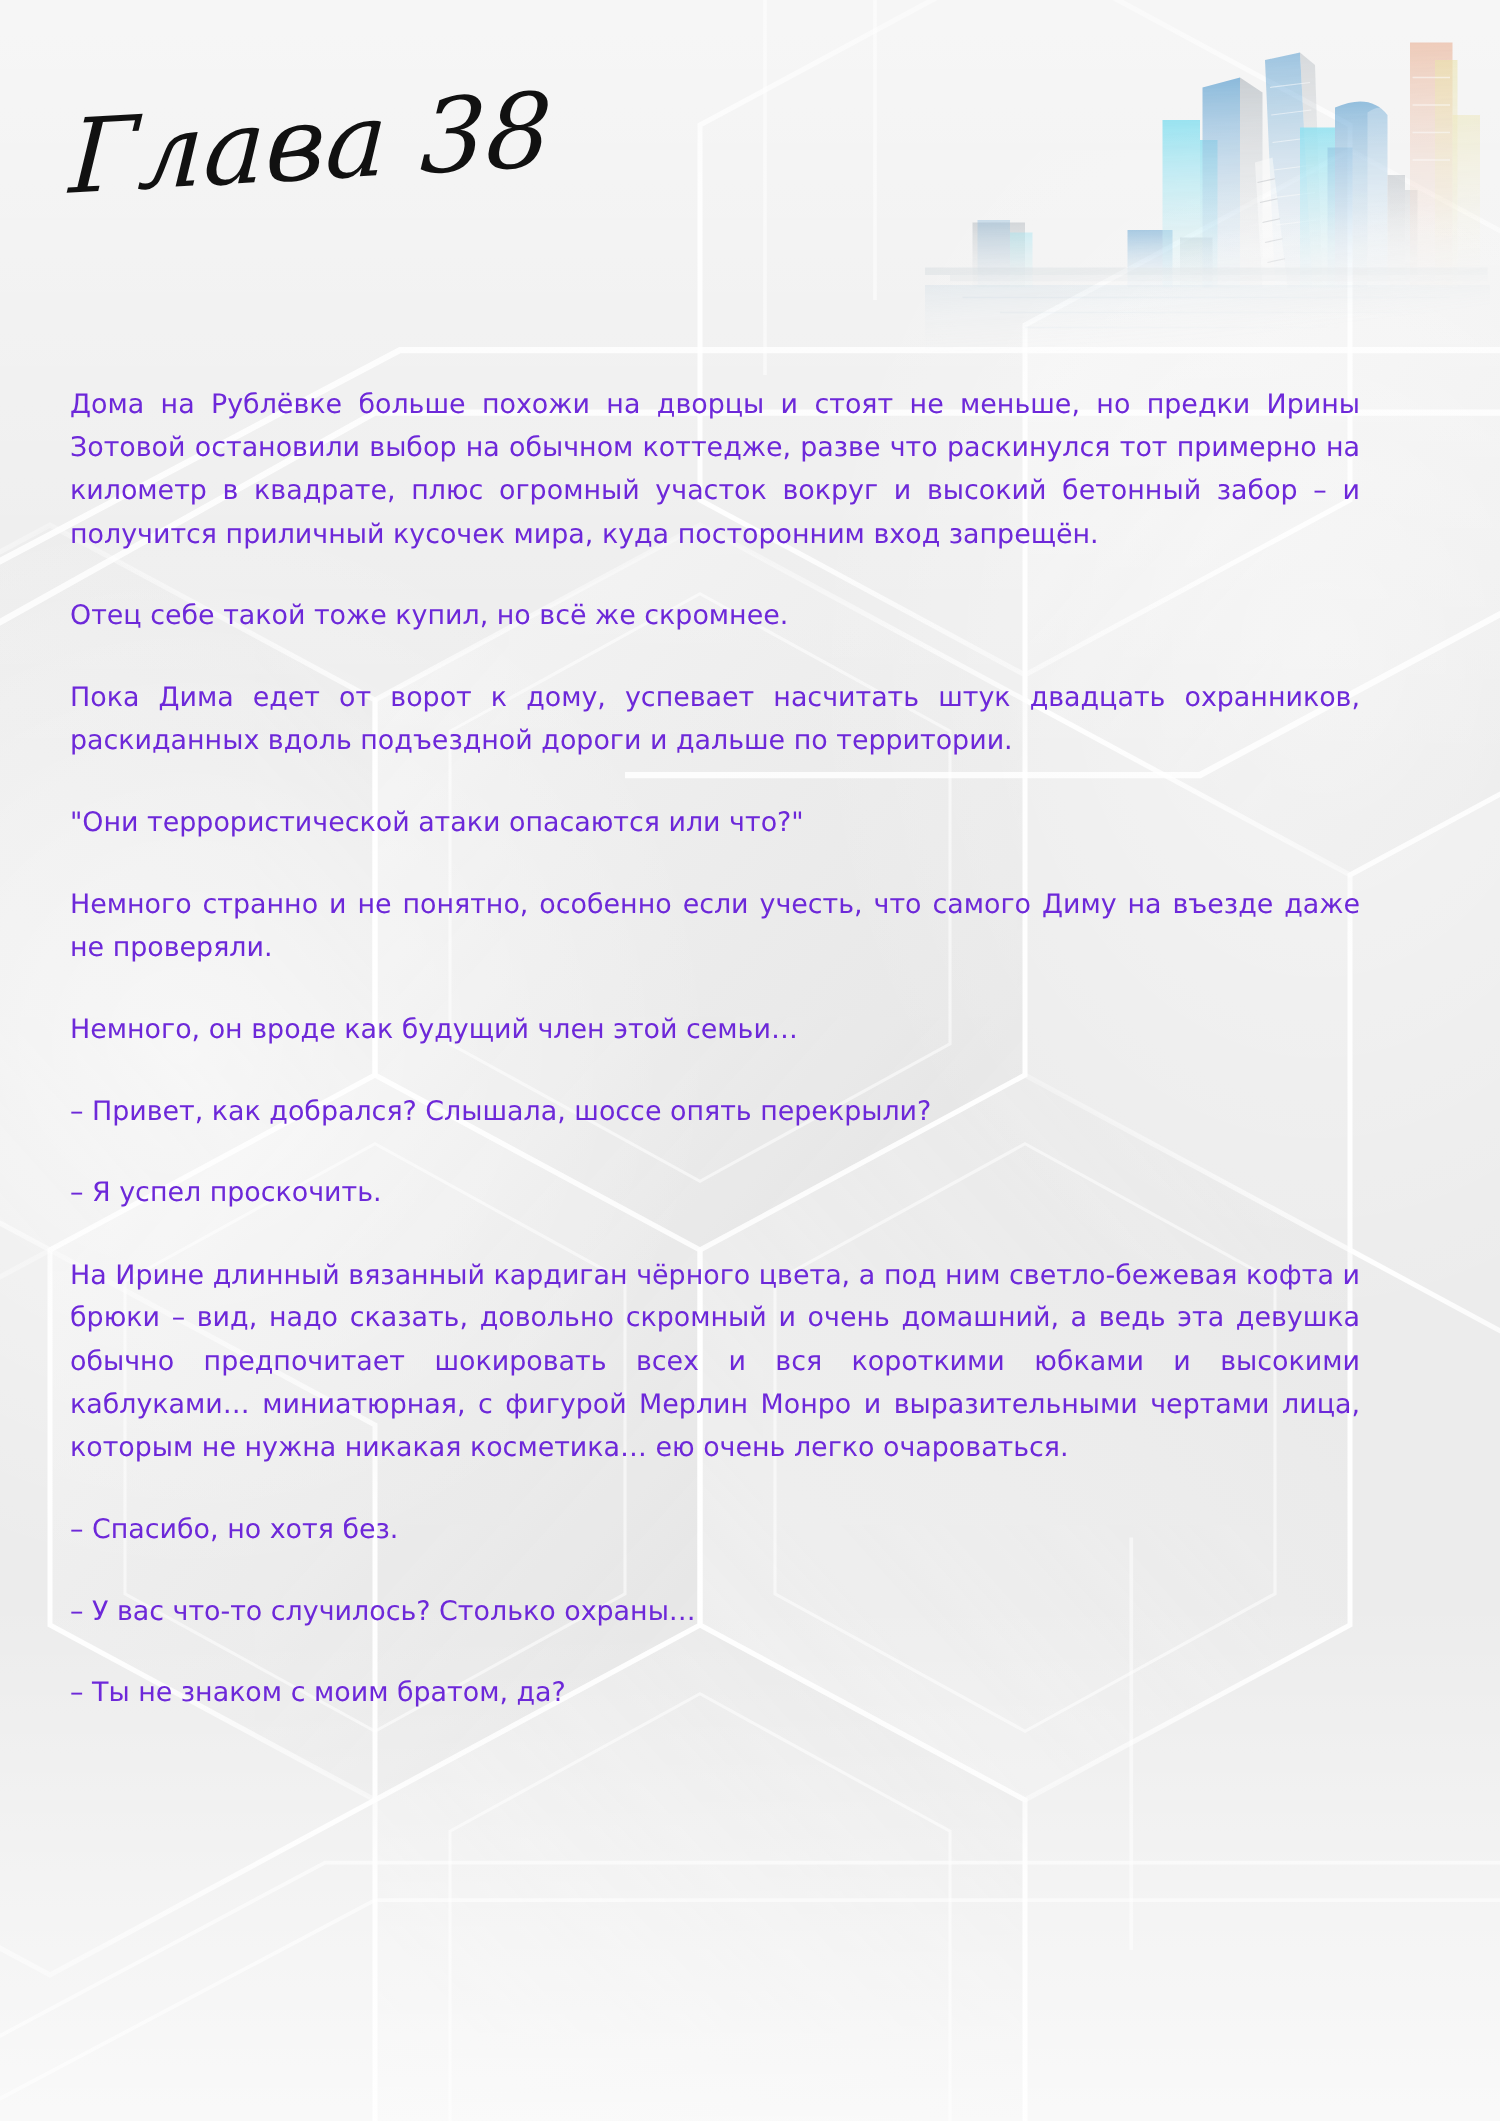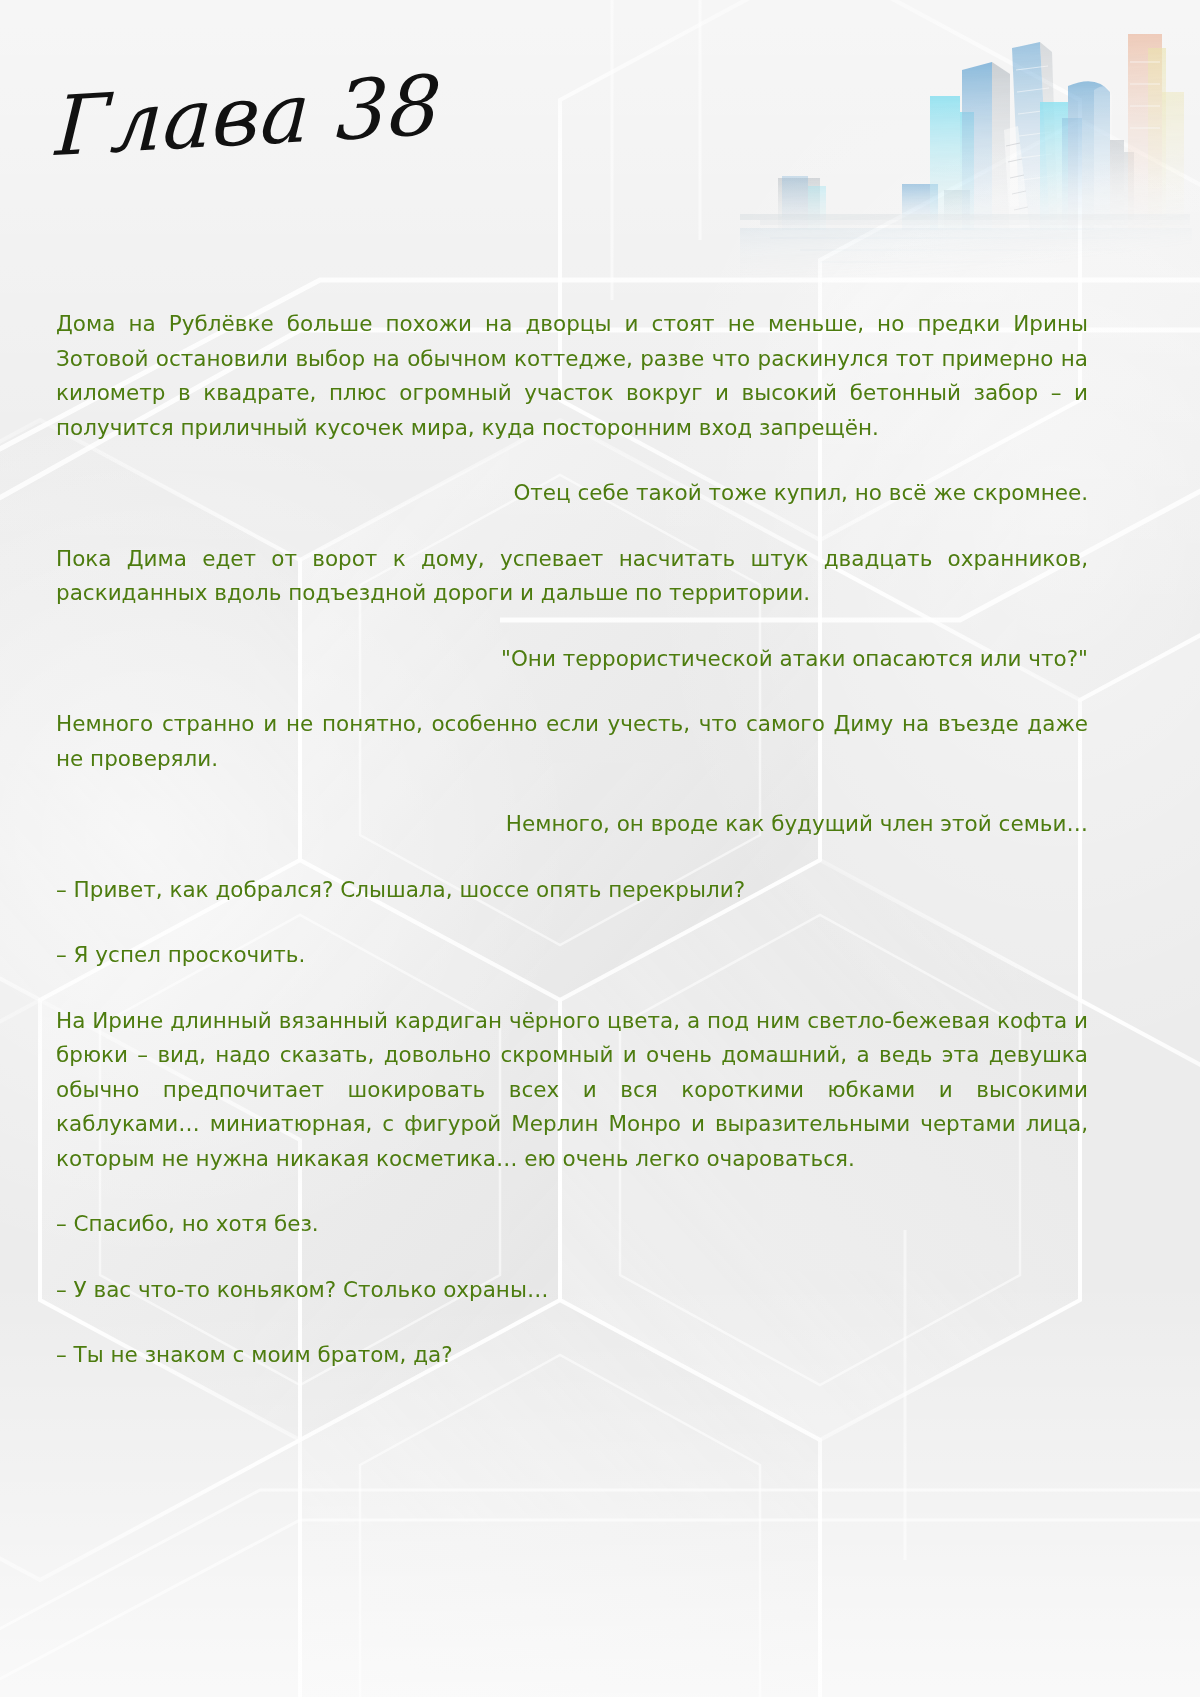--- a/index.html
+++ b/index.html
@@ -87,30 +87,30 @@
   .body-text {
     position: absolute;
     left: 56px;
     top: 307px;
     width: 1032px;
   }
   .para {
     font-family: "DejaVu Sans", sans-serif;
     font-size: 21.5px;
     line-height: 34.5px;
-    color: #4d7c0f;
+    color: #6d28d9;
     margin: 0 0 31px 0;
     text-align: justify;
     text-justify: inter-word;
     -webkit-hyphens: none;
     hyphens: none;
   }
   .para:last-child { margin-bottom: 16px; }
   .para.dialogue { text-align: left; }
-  .para.short { text-align: right; }
+  .para.short { text-align: left; }
 </style>
 </head>
 <body>
 
 <div class="page">
 
   <div class="bg-layer">
 
     <svg class="hex-svg" width="1200" height="1697" viewBox="0 0 1200 1697">
       <defs>
@@ -290,17 +290,17 @@
     <p class="para">Дома на Рублёвке больше похожи на дворцы и стоят не меньше, но предки Ирины Зотовой остановили выбор на обычном коттедже, разве что раскинулся тот примерно на километр в квадрате, плюс огромный участок вокруг и высокий бетонный забор – и получится приличный кусочек мира, куда посторонним вход запрещён.</p>
     <p class="para short">Отец себе такой тоже купил, но всё же скромнее.</p>
     <p class="para">Пока Дима едет от ворот к дому, успевает насчитать штук двадцать охранников, раскиданных вдоль подъездной дороги и дальше по территории.</p>
     <p class="para short">"Они террористической атаки опасаются или что?"</p>
     <p class="para">Немного странно и не понятно, особенно если учесть, что самого Диму на въезде даже не проверяли.</p>
     <p class="para short">Немного, он вроде как будущий член этой семьи…</p>
     <p class="para dialogue">– Привет, как добрался? Слышала, шоссе опять перекрыли?</p>
     <p class="para dialogue">– Я успел проскочить.</p>
     <p class="para">На Ирине длинный вязанный кардиган чёрного цвета, а под ним светло-бежевая кофта и брюки – вид, надо сказать, довольно скромный и очень домашний, а ведь эта девушка обычно предпочитает шокировать всех и вся короткими юбками и высокими каблуками… миниатюрная, с фигурой Мерлин Монро и выразительными чертами лица, которым не нужна никакая косметика… ею очень легко очароваться.</p>
     <p class="para dialogue">– Спасибо, но хотя без.</p>
-    <p class="para dialogue">– У вас что-то коньяком? Столько охраны…</p>
+    <p class="para dialogue">– У вас что-то случилось? Столько охраны…</p>
     <p class="para dialogue">– Ты не знаком с моим братом, да?</p>
   </div>
 
 </div>
 
 </body></html>

